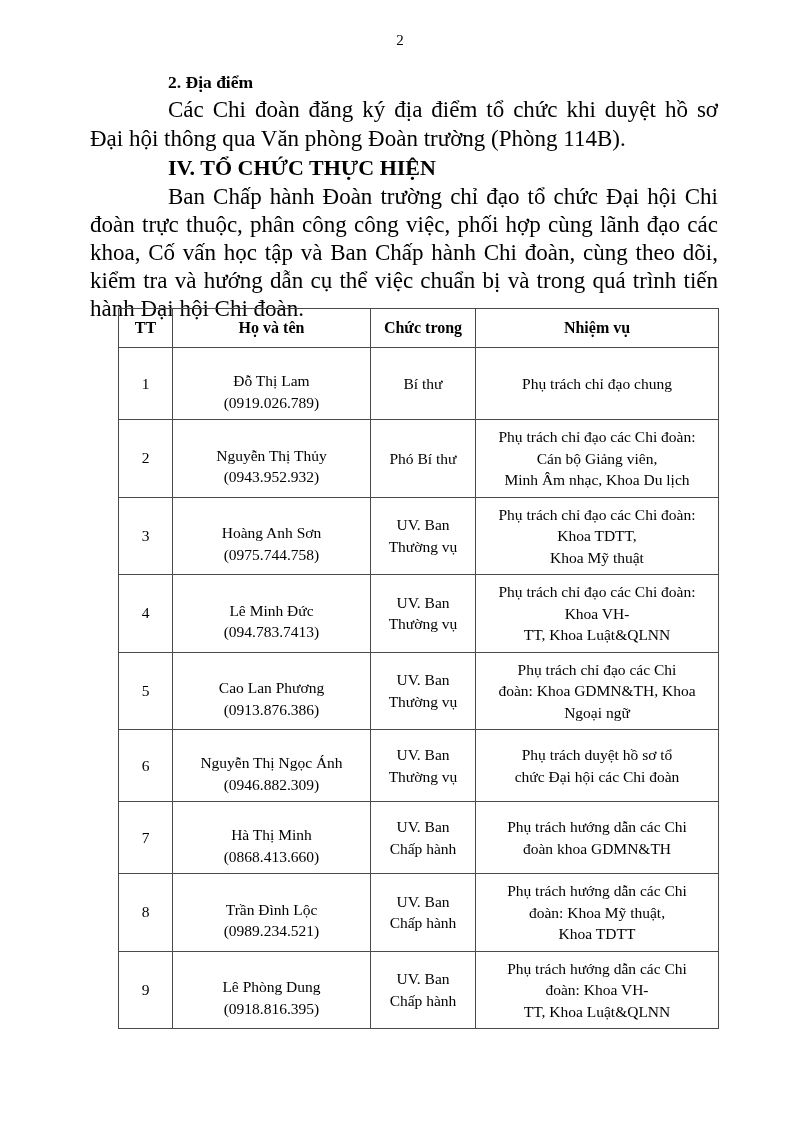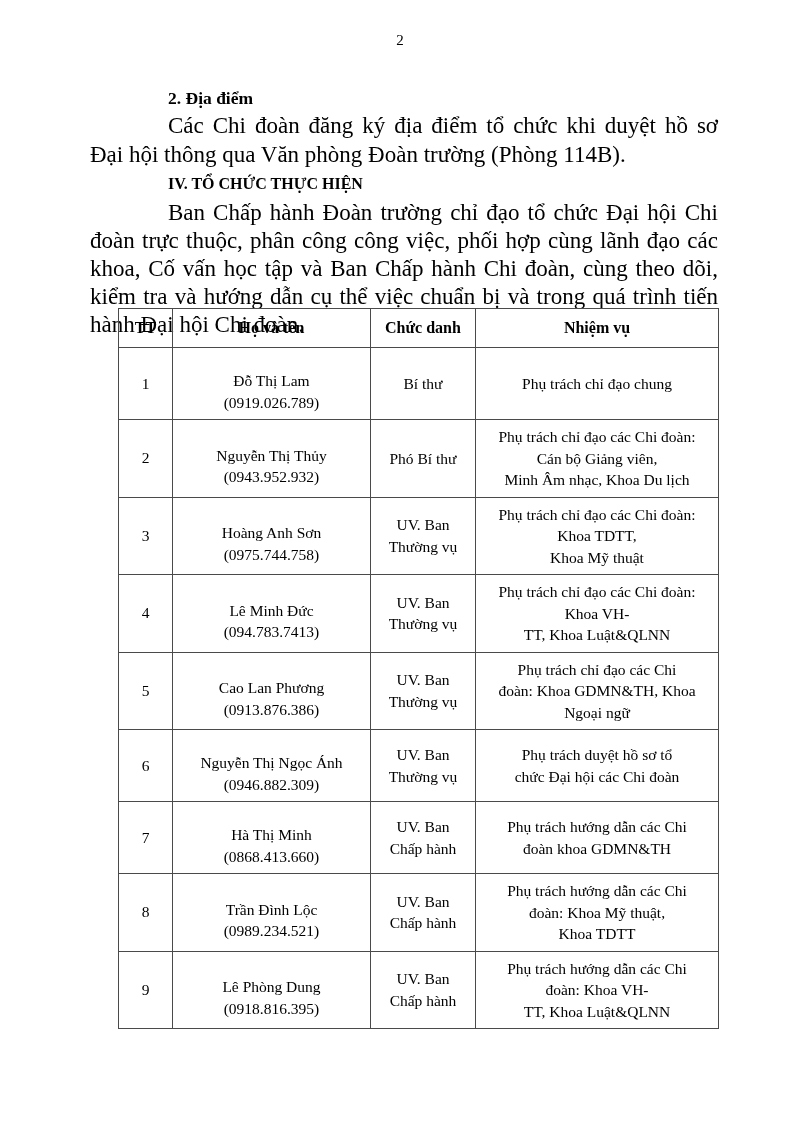--- a/index.html
+++ b/index.html
@@ -26,36 +26,36 @@
     left: 0;
     width: 800px;
     text-align: center;
     font-size: 15px;
     line-height: 1;
   }
 
   
   .content {
     position: absolute;
-    top: 84px;
+    top: 68px;
     left: 90px;
     width: 628px;
   }
 
   .heading {
     font-weight: bold;
     font-size: 17.5px;
     line-height: 28px;
     text-indent: 78px;
     margin: 0;
     white-space: nowrap;
   }
   .heading-caps {
     font-weight: bold;
-    font-size: 16px;
+    font-size: 22px;
     line-height: 30px;
     text-indent: 78px;
     margin: 0;
     white-space: nowrap;
   }
 
   .para {
     font-size: 23px;
     line-height: 28.5px;
     text-align: justify;
@@ -137,21 +137,21 @@
     <colgroup>
       <col class="c-tt">
         <col class="c-name">
         <col class="c-role">
         <col class="c-task">
     </colgroup>
     <thead>
       <tr>
         <th>TT</th>
         <th>Họ và tên</th>
-        <th>Chức danh</th>
+        <th>Chức trong</th>
         <th>Nhiệm vụ</th>
       </tr>
     </thead>
     <tbody>
         <tr>
           <td class="cell-tt mid">1</td>
           <td>
             <div class="cell-inner cell-name">
               <span class="line nowrapline">Đỗ Thị Lam</span>
               <span class="line nowrapline">(0919.026.789)</span>

